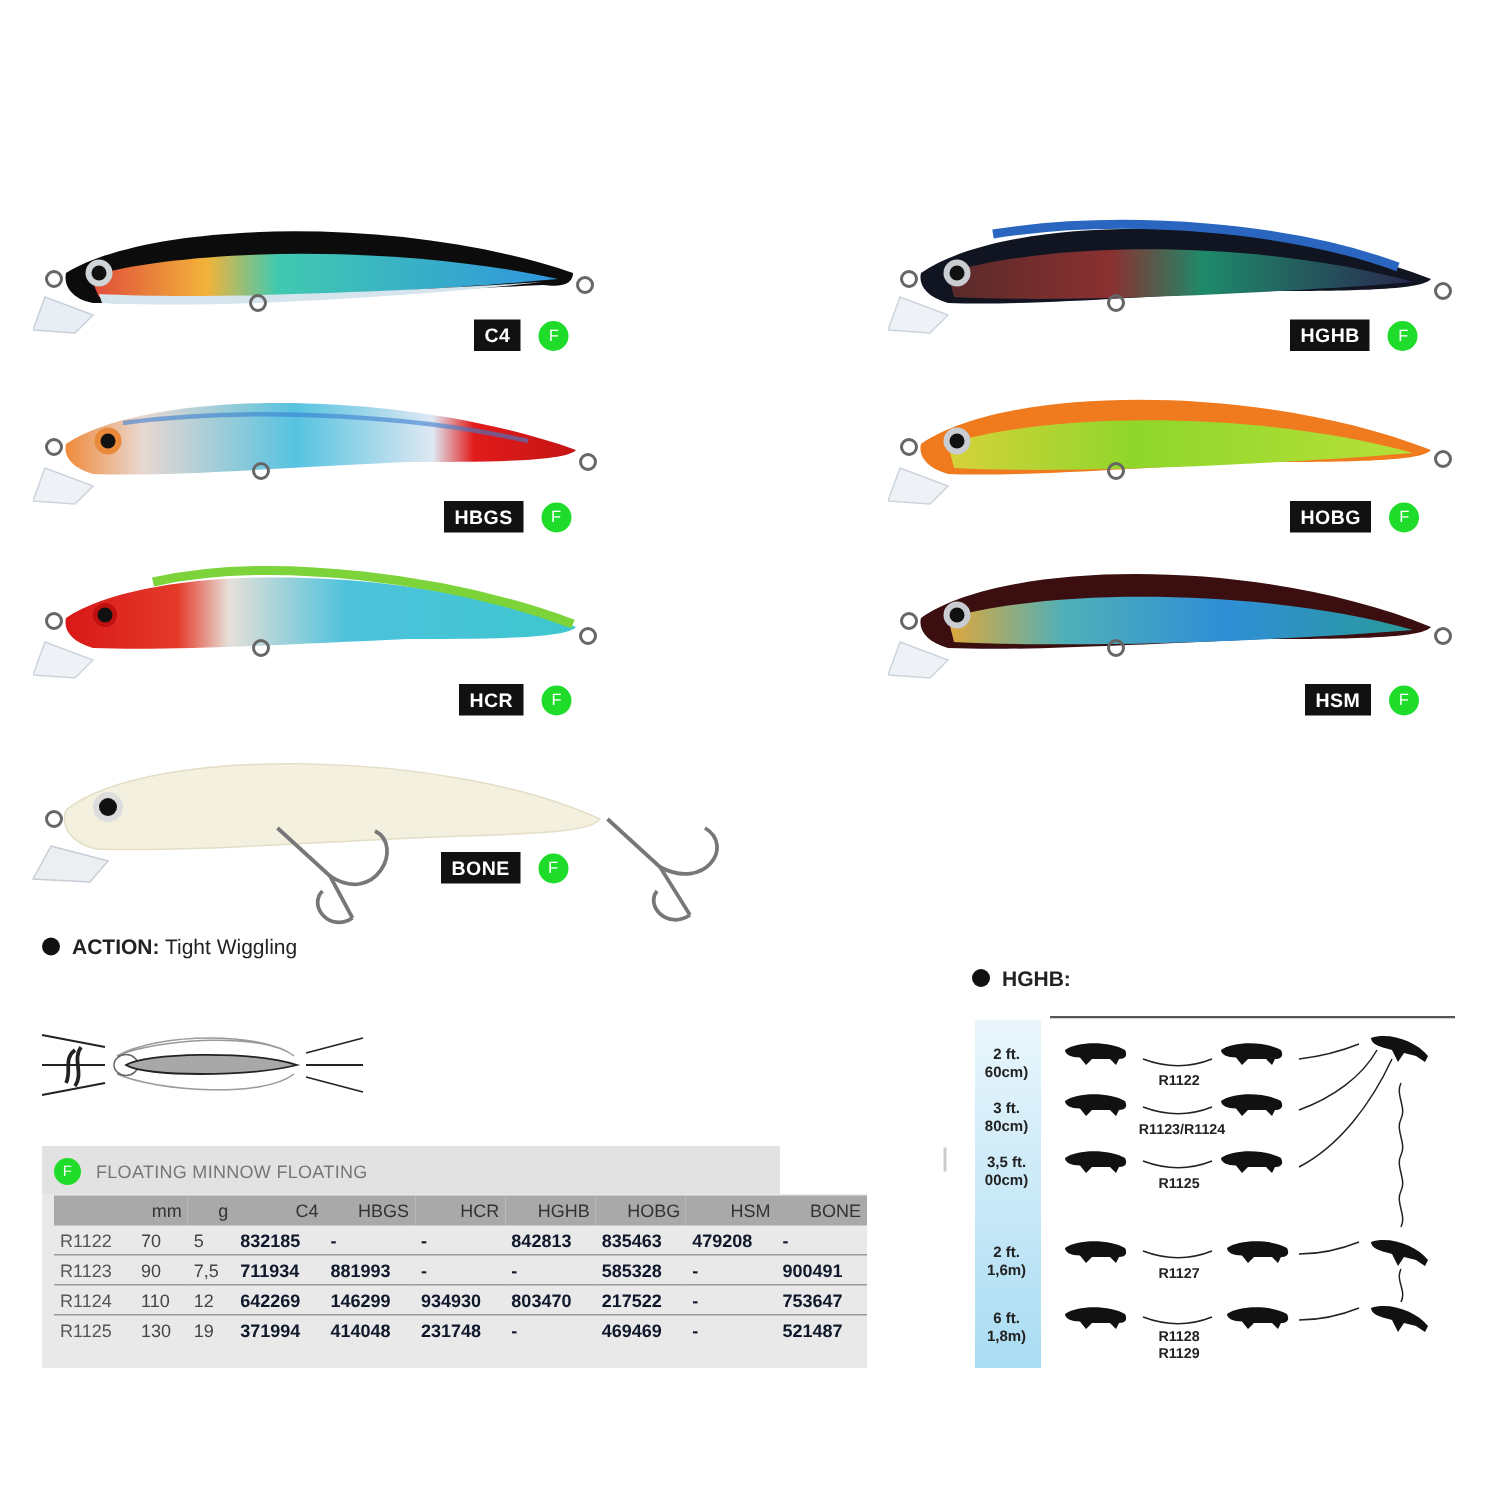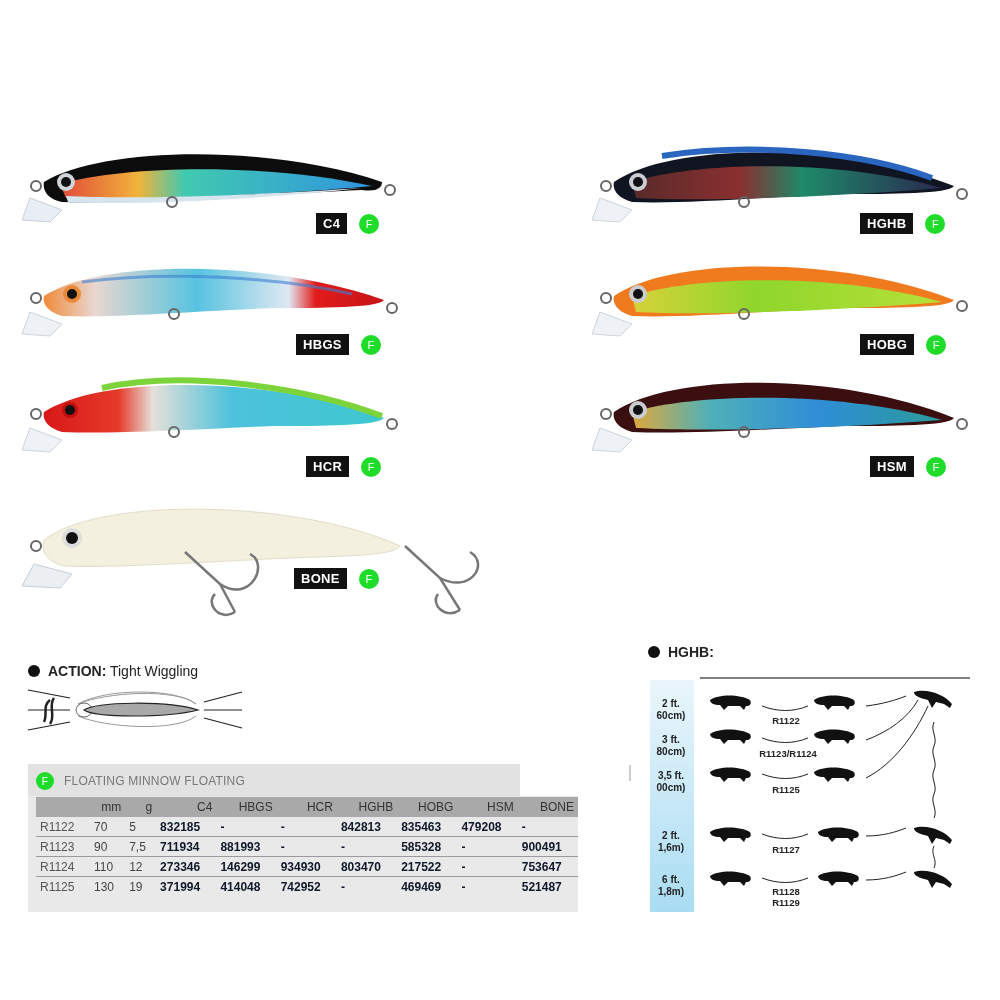--- a/index.html
+++ b/index.html
@@ -209,21 +209,21 @@
     <circle cx="14" cy="46" r="5" fill="none" stroke="#666" stroke-width="2"></circle>
     <circle cx="370" cy="56" r="5" fill="none" stroke="#666" stroke-width="2"></circle>
     <circle cx="152" cy="64" r="5" fill="none" stroke="#666" stroke-width="2"></circle>
   </svg>
 </div>
 <div class="tag" style="left:870px;top:456px;">
   <span class="code">HSM</span>
   <span class="fbadge">F</span>
 </div>
 
-<div class="section-title" style="left:28px;top:623px;margin-top:40px;">
+<div class="section-title" style="left:28px;top:623px;">
   <span class="dot"></span>
   <span><b>ACTION:</b>
   <span>Tight Wiggling</span></span>
 </div>
 <div style="position:absolute;left:26px;top:684px;">
   <svg width="220" height="56" viewBox="0 0 220 56">
     <g stroke="#222" stroke-width="1.2" fill="none">
       <line x1="2" y1="6" x2="44" y2="14"></line>
         <line x1="2" y1="26" x2="44" y2="26"></line>
         <line x1="2" y1="46" x2="44" y2="38"></line>
@@ -283,35 +283,35 @@
         <td class="num">-</td>
         <td class="num">-</td>
         <td class="num">585328</td>
         <td class="num">-</td>
         <td class="num">900491</td>
       </tr>
       <tr>
         <td class="model">R1124</td>
         <td>110</td>
         <td>12</td>
-        <td class="num">273346</td>
+        <td class="num">642269</td>
         <td class="num">146299</td>
         <td class="num">934930</td>
         <td class="num">803470</td>
         <td class="num">217522</td>
         <td class="num">-</td>
         <td class="num">753647</td>
       </tr>
       <tr>
         <td class="model">R1125</td>
         <td>130</td>
         <td>19</td>
         <td class="num">371994</td>
         <td class="num">414048</td>
-        <td class="num">742952</td>
+        <td class="num">231748</td>
         <td class="num">-</td>
         <td class="num">469469</td>
         <td class="num">-</td>
         <td class="num">521487</td>
       </tr>
     </tbody>
   </table>
 </div>
 
 <div style="position:absolute;left:629px;top:765px;width:2px;height:16px;background:#ccc;"></div>

